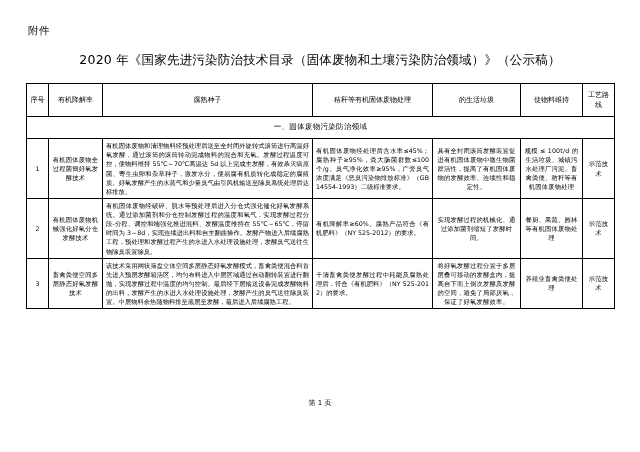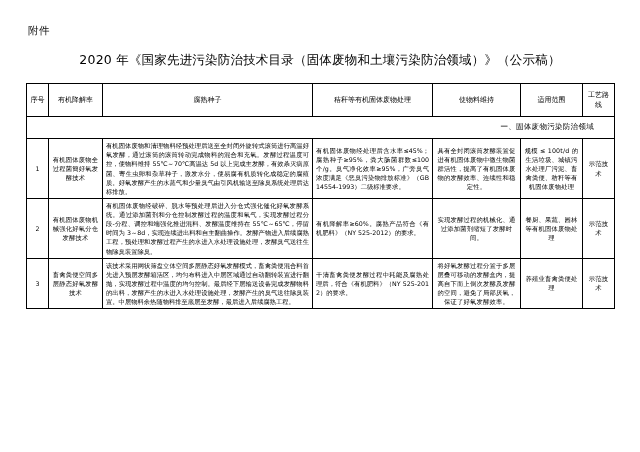--- a/index.html
+++ b/index.html
@@ -69,22 +69,22 @@
   }
   td.route, td.indicator {
     text-align: justify;
     text-align-last: left;
   }
   td.name, td.scope, td.type, td.feature {
     letter-spacing: 0.2px;
   }
   tr.section td {
     font-size: 7.5px;
-    text-align: right;
-    padding: 5px 20px;
+    text-align: center;
+    padding: 5px 2px;
     letter-spacing: 0.3px;
   }
   .page-num {
     position: absolute;
     bottom: 44px;
     left: 0;
     width: 640px;
     text-align: center;
     font-size: 7px;
     color: #000;
@@ -108,22 +108,22 @@
       <col class="col-feature">
       <col class="col-scope">
       <col class="col-type">
     </colgroup>
     <thead>
       <tr>
         <th>序号</th>
         <th>有机降解率</th>
         <th>腐熟种子</th>
         <th>秸秆等有机固体废物处理</th>
+        <th>的生活垃圾</th>
         <th>使物料维持</th>
-        <th>适用范围</th>
         <th>工艺路线</th>
       </tr>
     </thead>
     <tbody>
       <tr class="section">
         <td colspan="7">一、固体废物污染防治领域</td>
       </tr>
 
       <tr>
         <td class="idx">1</td>
@@ -150,13 +150,14 @@
         <td class="name">畜禽粪便空间多层静态好氧发酵技术</td>
         <td class="route">该技术采用网状筛盘立体空间多层静态好氧发酵模式，畜禽粪便混合料首先进入预层发酵箱活区，均匀布料进入中层区域通过自动翻转装置进行翻抛，实现发酵过程中温度的均匀控制。最后经下层输送设备完成发酵物料的出料，发酵产生的水进入水处理设施处理，发酵产生的臭气送往除臭装置。中层物料余热随物料排至底层至发酵，最后进入后续腐熟工程。</td>
         <td class="indicator">干清畜禽粪便发酵过程中耗能及腐熟处理后，符合《有机肥料》（NY 525-2012）的要求。</td>
         <td class="feature">将好氧发酵过程分置于多层层叠可移动的发酵盒内，提高自下而上倒次发酵及发酵的空间，避免了局部厌氧，保证了好氧发酵效率。</td>
         <td class="scope">养殖业畜禽粪便处理</td>
         <td class="type">示范技术</td>
       </tr>
     </tbody>
   </table>
 
+  <div class="page-num">第 1 页</div>
 </div>
 
 </body></html>

